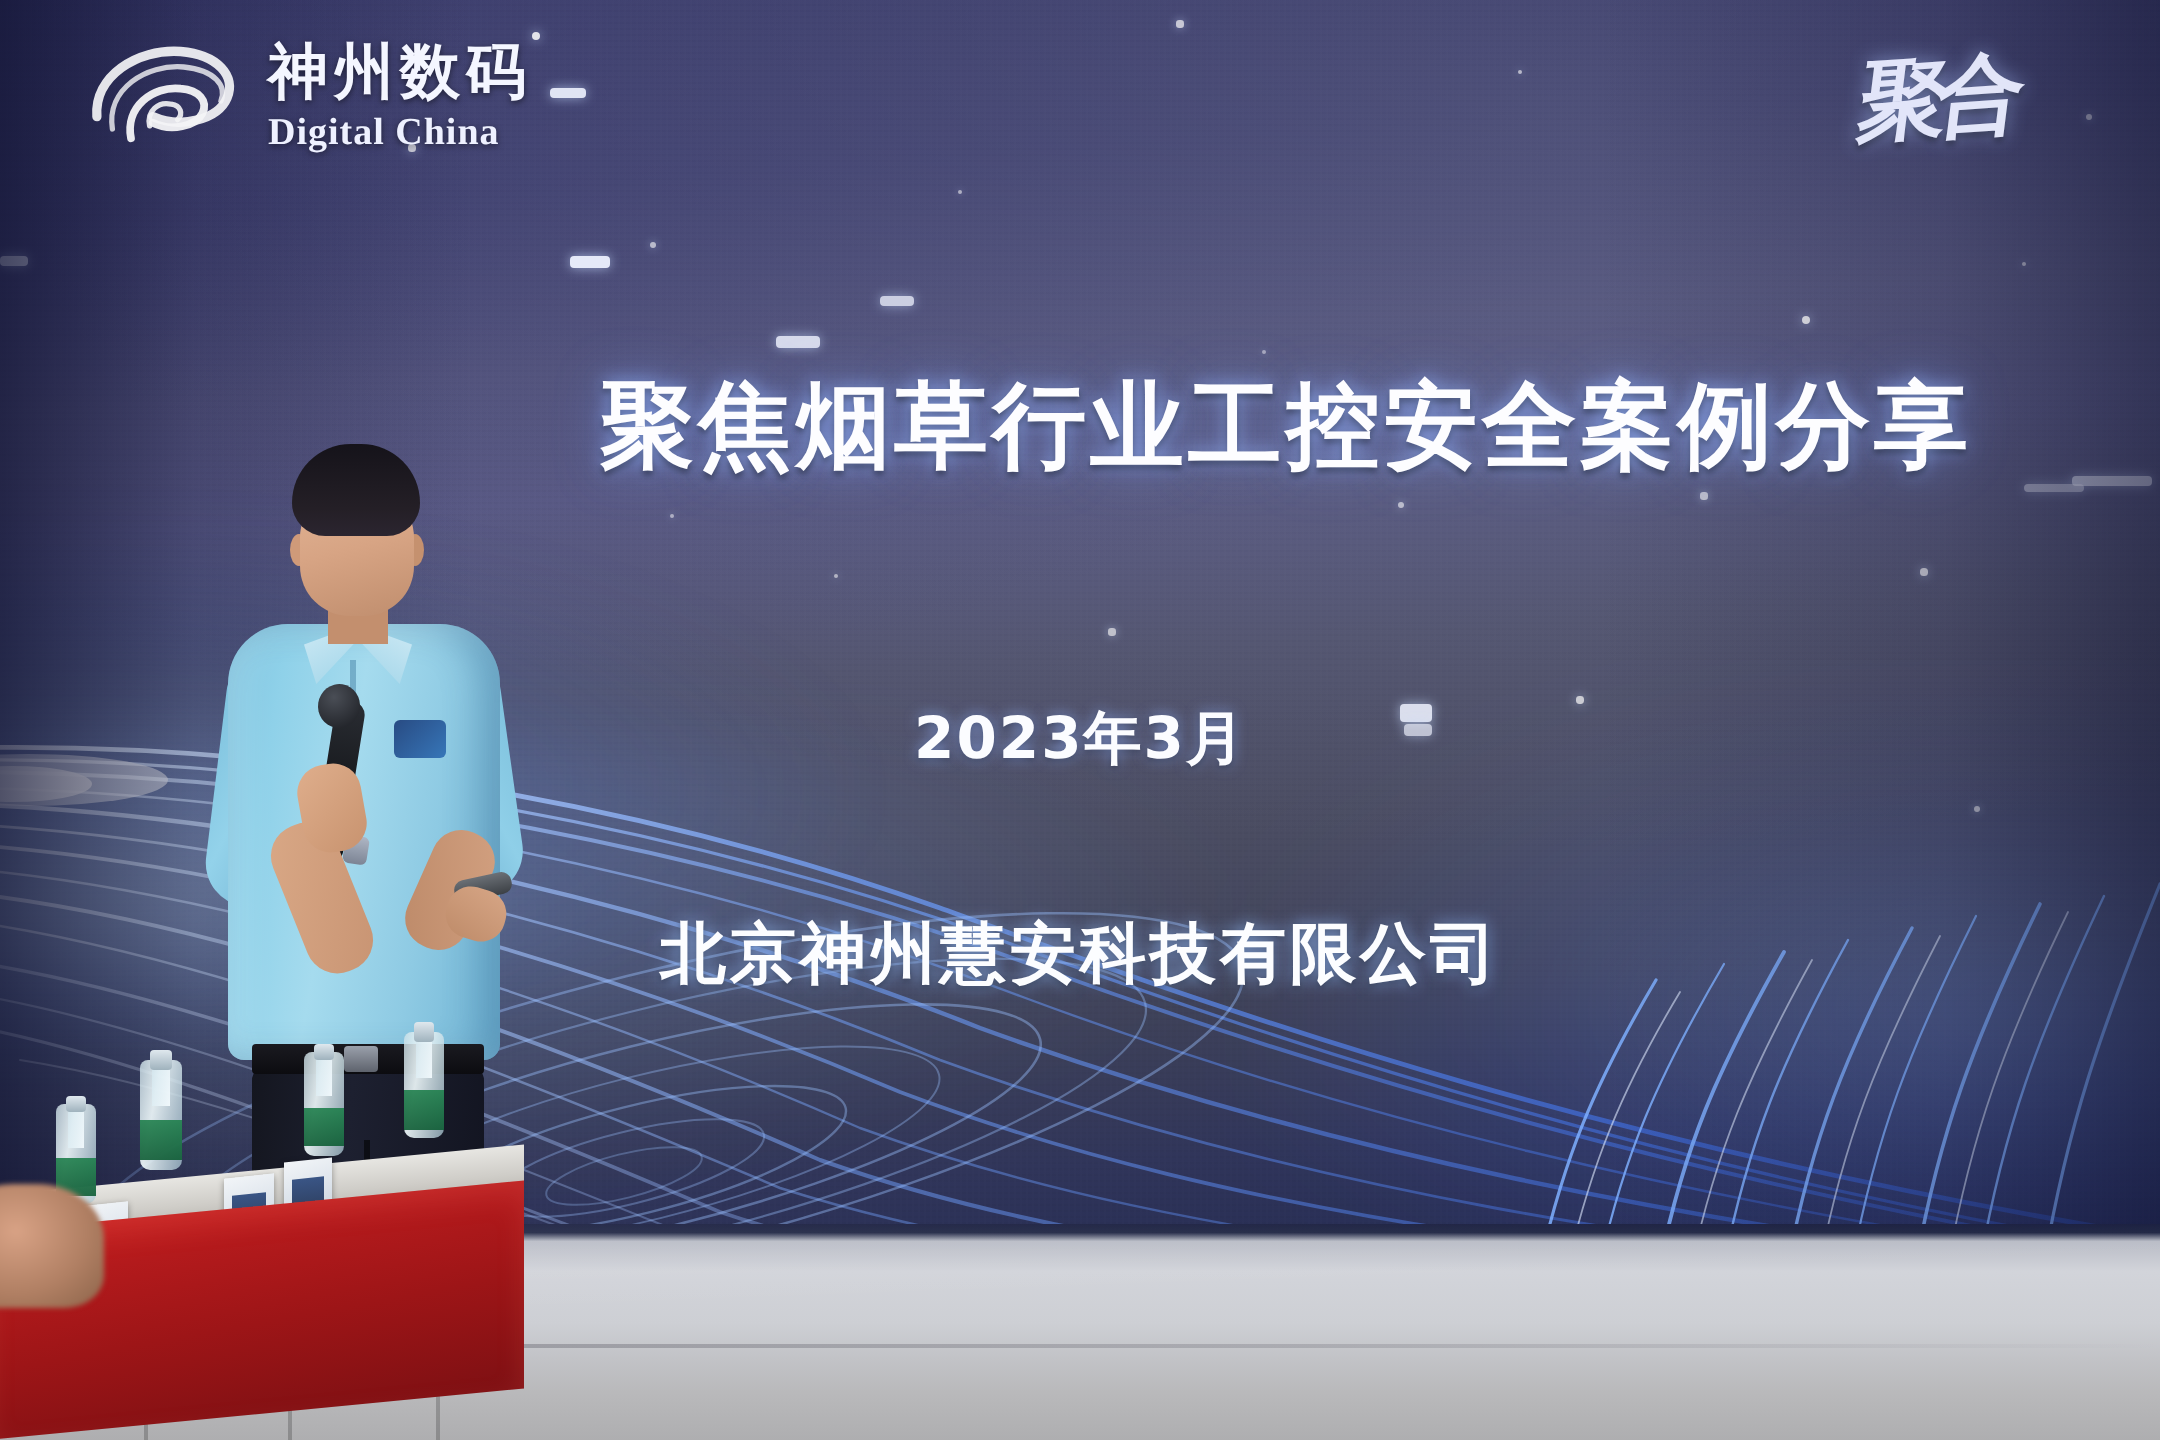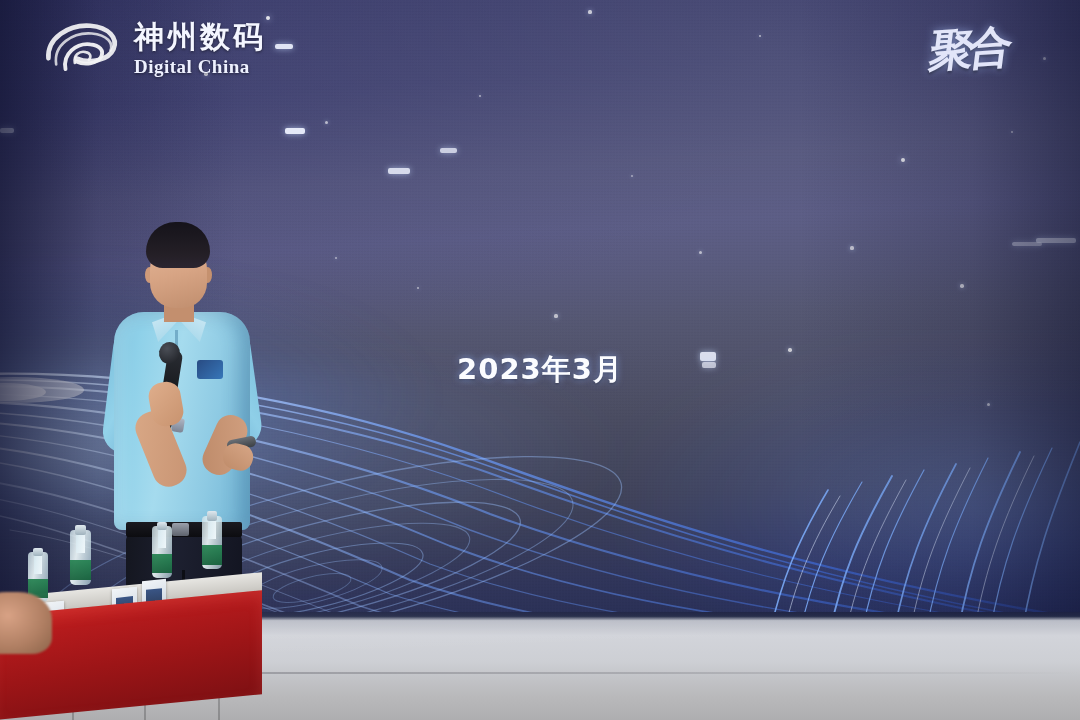--- a/index.html
+++ b/index.html
@@ -408,21 +408,23 @@
     <div class="dc-words">
       <div class="dc-cn">神州数码</div>
       <div class="dc-en">Digital China</div>
     </div>
   </div>
 
   <div class="ev-logo">
     <div class="ev-brush">聚合</div>
   </div>
 
+  <div class="slide-title">聚焦烟草行业工控安全案例分享</div>
   <div class="slide-date">2023年3月</div>
+  <div class="slide-company">北京神州慧安科技有限公司</div>
 
   <div class="floor">
     <div class="floor-seam"></div>
     <div class="floor-tilt"></div>
   </div>
 
   <div class="speaker">
     <div class="sp-legs"></div>
     <div class="sp-leg-split"></div>
     <div class="sp-arm-l"></div>

